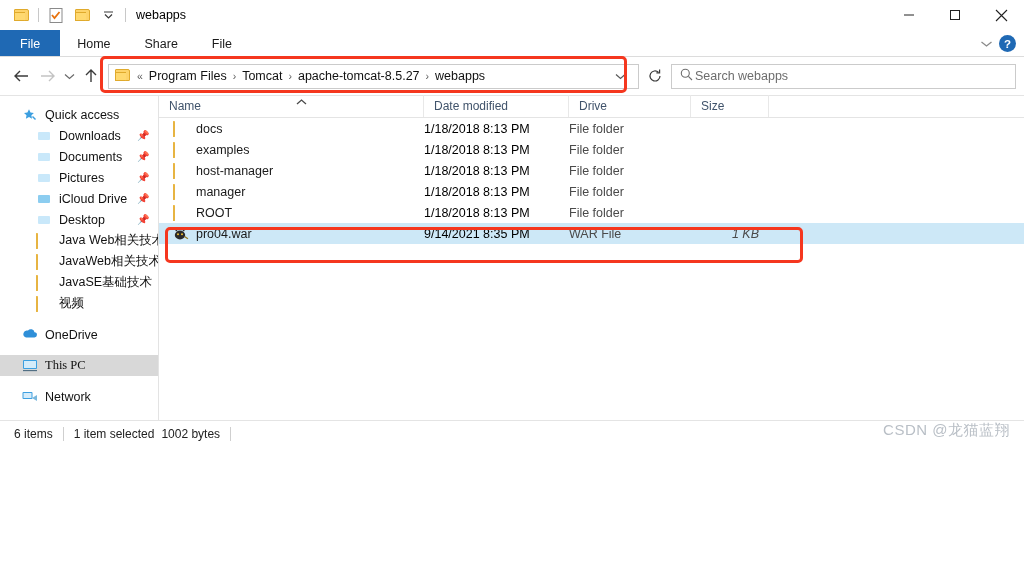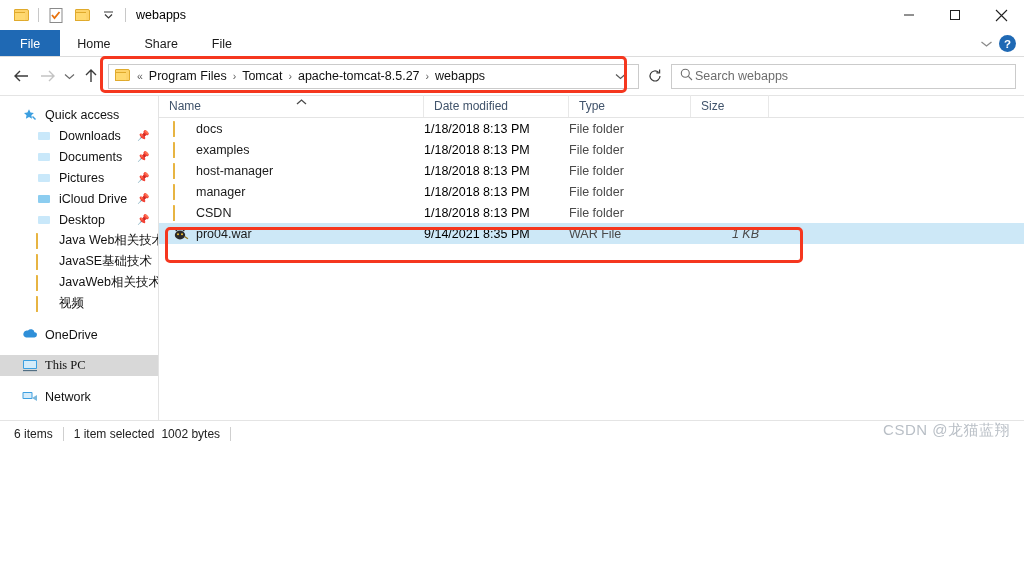--- a/index.html
+++ b/index.html
@@ -267,25 +267,25 @@
         <span class="icon16"><span class="bfolder"></span></span>
         <span class="nav-label">Desktop</span>
         <span class="pin">📌</span>
       </div>
       <div class="nav-item lvl1">
         <span class="icon16"><span class="yfolder"></span></span>
         <span class="nav-label">Java Web相关技术</span>
       </div>
       <div class="nav-item lvl1">
         <span class="icon16"><span class="yfolder"></span></span>
+        <span class="nav-label">JavaWeb相关技术</span>
+      </div>
+      <div class="nav-item lvl1">
+        <span class="icon16"><span class="yfolder"></span></span>
         <span class="nav-label">JavaSE基础技术</span>
-      </div>
-      <div class="nav-item lvl1">
-        <span class="icon16"><span class="yfolder"></span></span>
-        <span class="nav-label">JavaWeb相关技术</span>
       </div>
       <div class="nav-item lvl1">
         <span class="icon16"><span class="yfolder"></span></span>
         <span class="nav-label">视频</span>
       </div>
 
       <div class="nav-gap"></div>
       <div class="nav-item">
         <span class="icon16">
           <svg width="16" height="11" viewBox="0 0 16 11">
@@ -323,21 +323,21 @@
     <div class="filearea">
 
       <div class="colhead">
         <div class="col name">
           <span>Name</span>
         </div>
         <div class="col date">
           <span>Date modified</span>
         </div>
         <div class="col type">
-          <span>Type</span>
+          <span>Drive</span>
         </div>
         <div class="col size">
           <span>Size</span>
         </div>
         <div class="sortmark">
           <svg width="11" height="6" viewBox="0 0 11 6">
               <path d="M1 5l4.5-4L10 5" stroke="#4a4a4a" stroke-width="1.3" fill="none"></path>
             </svg>
         </div>
       </div>
@@ -380,21 +380,21 @@
             <span>manager</span>
           </div>
           <div class="c-date">1/18/2018 8:13 PM</div>
           <div class="c-type">File folder</div>
           <div class="c-size"></div>
         </div>
 
         <div class="frow">
           <div class="c-name">
             <span class="icon16"><span class="yfolder"></span></span>
-            <span>CSDN</span>
+            <span>ROOT</span>
           </div>
           <div class="c-date">1/18/2018 8:13 PM</div>
           <div class="c-type">File folder</div>
           <div class="c-size"></div>
         </div>
 
         <div class="frow selected">
           <div class="c-name">
             <span class="war-ico">
               <svg width="16" height="14" viewBox="0 0 16 14">

